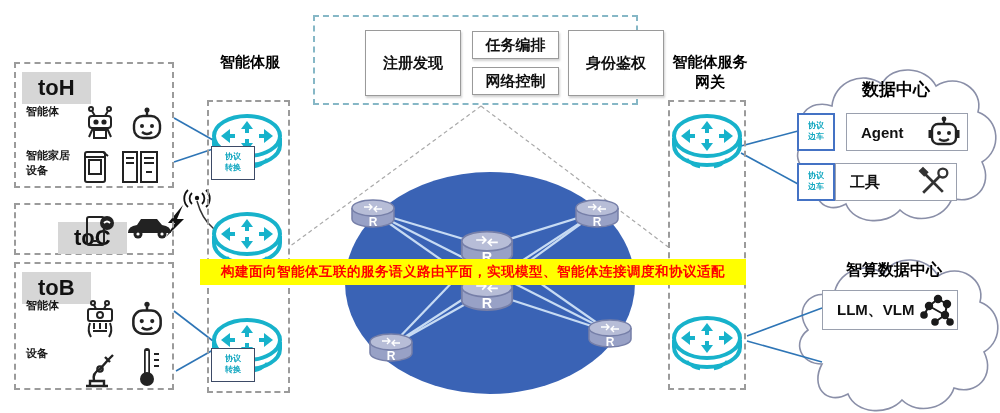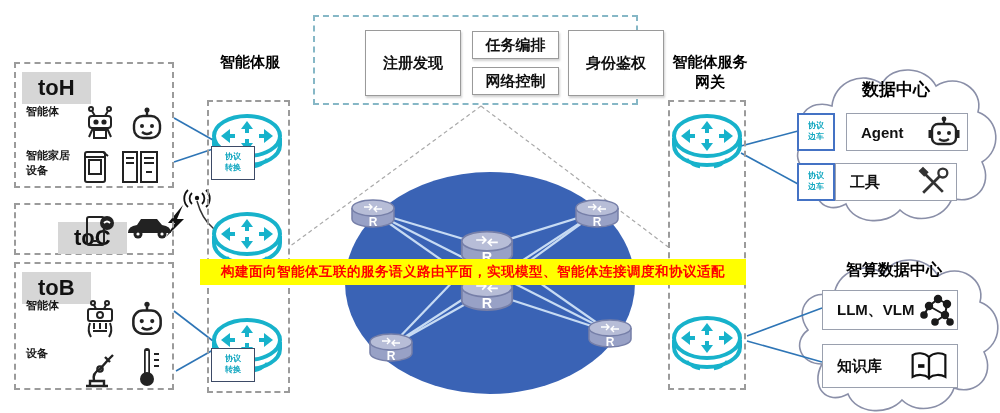--- a/index.html
+++ b/index.html
@@ -318,22 +318,14 @@
       <path d="M19 8 L28 13 M19 8 L10 15 M28 13 L26 24 M10 15 L26 24 M26 24 L31 31 M26 24 L16 31 M10 15 L5 24"></path>
       <circle cx="19" cy="8" r="3.2" fill="#1a1a1a"></circle>
         <circle cx="28" cy="13" r="3.2" fill="#1a1a1a"></circle>
       <circle cx="10" cy="15" r="3.2" fill="#1a1a1a"></circle>
         <circle cx="26" cy="24" r="3.2" fill="#1a1a1a"></circle>
       <circle cx="31" cy="31" r="2.8" fill="#1a1a1a"></circle>
         <circle cx="16" cy="31" r="2.8" fill="#1a1a1a"></circle>
       <circle cx="5" cy="24" r="2.8" fill="#1a1a1a"></circle>
     </svg>
   </div>
-  <div class="abs cloudbox" style="left:822px;top:344px;width:136px;height:44px;">
-    <span class="txt">知识库</span>
-    <svg class="icon" style="margin-right:8px" width="40" height="36" viewBox="0 0 44 36" stroke="#111" fill="none" stroke-width="2.4">
-      <path d="M22 8 C17 3 8 3 4 6 V30 C9 27 17 27 22 31 Z"></path>
-      <path d="M22 8 C27 3 36 3 40 6 V30 C35 27 27 27 22 31 Z"></path>
-      <rect x="10" y="16" width="7" height="4" fill="#111" stroke="none"></rect>
-    </svg>
-  </div>
 
 </div>
 
 </body></html>

